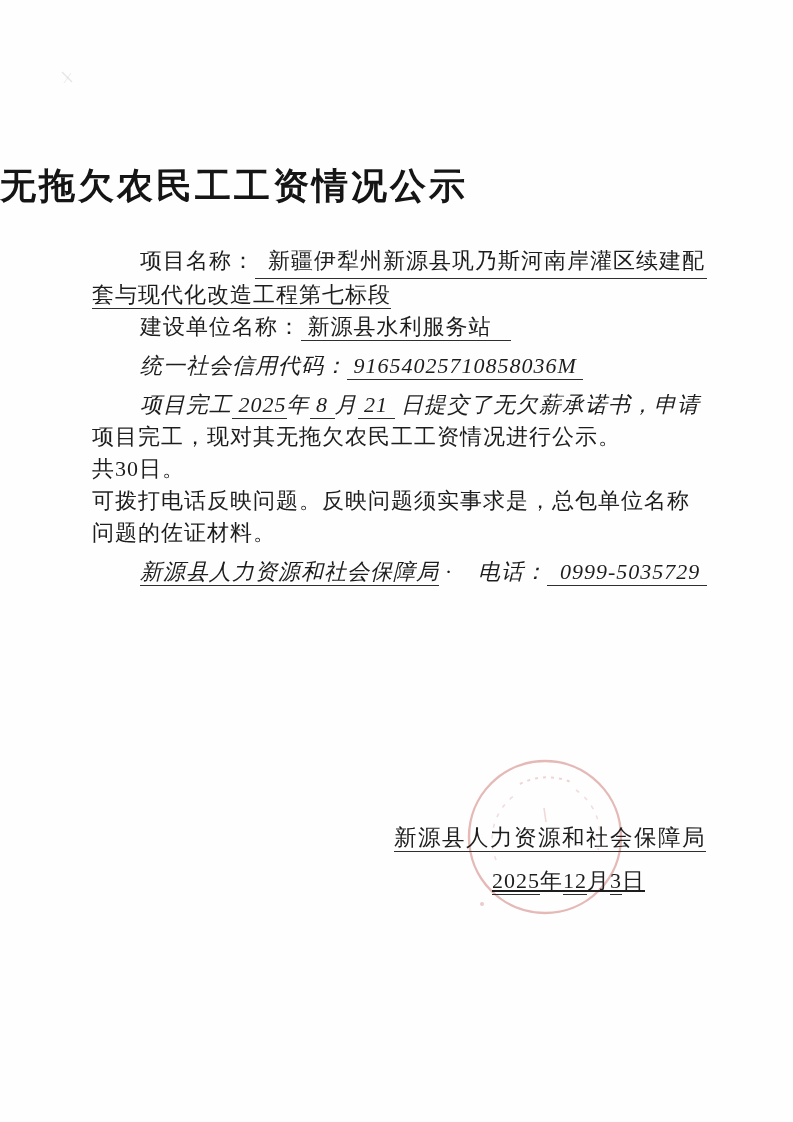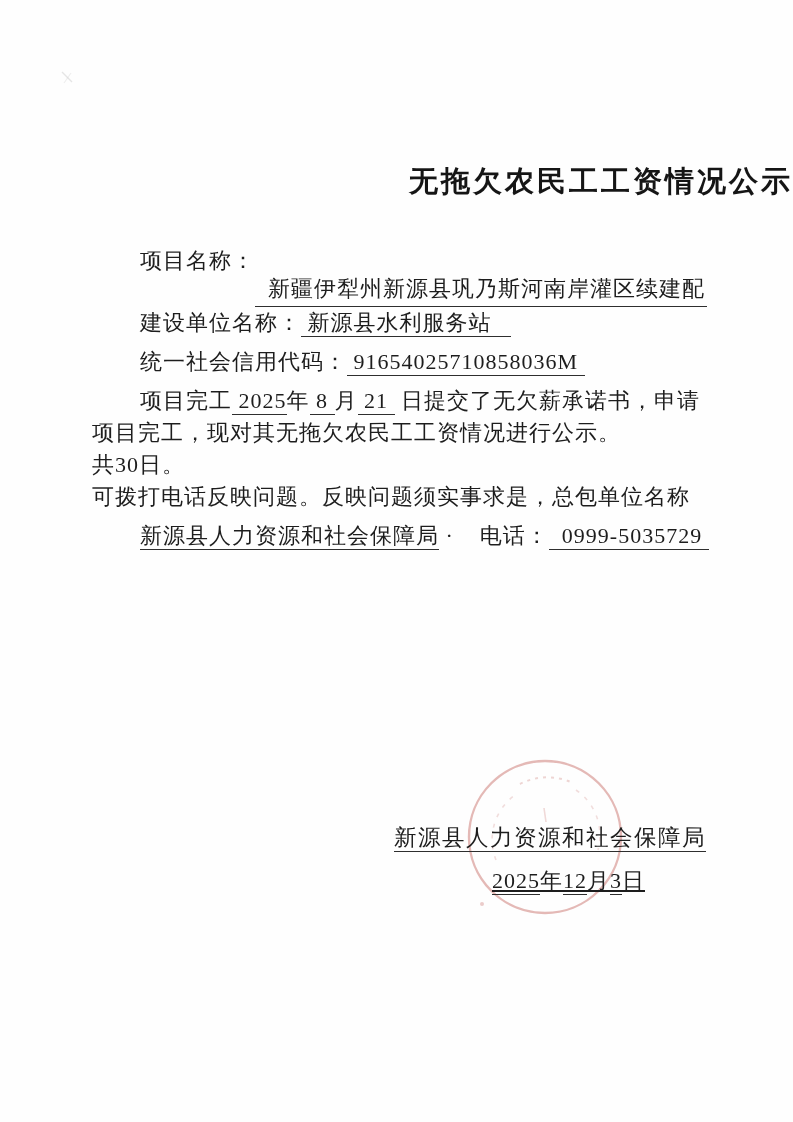--- a/index.html
+++ b/index.html
@@ -7,37 +7,37 @@
   .page{
     position:relative;
     width:793px;height:1122px;
     background:#fefefe;
     font-family:"Liberation Serif","DejaVu Serif",serif;
     color:#1d1d1d;
     overflow:hidden;
   }
   .title{
     position:absolute;top:162px;left:0;right:0;
-    text-align:right;
-    font-size:29px;font-weight:700;letter-spacing:3px;
+    text-align:left;
+    font-size:36px;font-weight:700;letter-spacing:3px;
     color:#151515;
   }
   .doc{
     position:absolute;left:92px;right:86px;top:245px;
     font-size:22px;line-height:32px;letter-spacing:1px;
     z-index:2;
   }
   .doc p{margin:0;white-space:pre-wrap;}
   .doc p span{white-space:pre-wrap;}
   .indent{text-indent:48px;}
-  .gap{margin-top:7px !important;}
+  .gap{margin-top:7px !important;font-style:italic;}
   .u{border-bottom:1.5px solid #2e2e2e;padding-bottom:1px;}
   .flexline{display:flex;text-indent:0;}
   .flexline span:first-child{padding-left:48px;white-space:pre;}
-  .flexline span:last-child{flex:1;margin-top:28px;}
+  .flexline span:last-child{flex:1;}
   .sig-agency{
     position:absolute;top:822px;right:87px;
     font-size:22.5px;letter-spacing:1.5px;z-index:2;
   }
   .sig-date{
     position:absolute;top:866px;right:148px;
     font-size:22px;letter-spacing:1px;z-index:2;white-space:pre;text-decoration:underline;
   }
   .stamp{
     position:absolute;left:458px;top:750px;width:175px;height:175px;
@@ -55,26 +55,28 @@
 
   <svg class="pencil-mark" viewBox="0 0 26 26">
     <line x1="6" y1="8" x2="16" y2="18" stroke="#c9c9c9" stroke-width="1.4" opacity="0.45"></line>
     <line x1="15" y1="9" x2="8" y2="19" stroke="#d2d2d2" stroke-width="1.2" opacity="0.35"></line>
   </svg>
 
   <div class="title">无拖欠农民工工资情况公示</div>
 
   <div class="doc">
     <p class="flexline"><span>项目名称：</span><span class="u">  新疆伊犁州新源县巩乃斯河南岸灌区续建配</span></p>
+    <p><span class="u">套与现代化改造工程第七标段</span></p>
     <p class="indent"><span>建设单位名称：</span><span class="u"> 新源县水利服务站   </span></p>
     <p class="indent gap"><span>统一社会信用代码：</span><span class="u"> 91654025710858036M </span></p>
     <p class="indent gap"><span>项目完工</span><span class="u"> 2025</span><span>年</span><span class="u"> 8 </span><span>月</span><span class="u"> 21 </span><span> 日提交了无欠薪承诺书，申请</span></p>
     <p><span>项目完工，现对其无拖欠农民工工资情况进行公示。</span></p>
     <p><span>共30日。</span></p>
     <p><span>可拨打电话反映问题。反映问题须实事求是，总包单位名称</span></p>
+    <p><span>问题的佐证材料。</span></p>
     <p class="indent gap"><span class="u">新源县人力资源和社会保障局</span><span> ·    </span><span>电话：</span><span class="u">  0999-5035729 </span></p>
   </div>
 
   <svg class="stamp" viewBox="0 0 175 175">
     <circle cx="87" cy="87" r="76" fill="none" stroke-width="2.4" opacity="0.42" stroke="#c05a54"></circle>
     <path d="M 38 110 A 55 55 0 0 1 60 43" fill="none" stroke="#c05a54" stroke-width="1.6" opacity="0.2" stroke-dasharray="4 7"></path>
     <path d="M 118 40 A 55 55 0 0 1 140 100" fill="none" stroke="#c05a54" stroke-width="1.6" opacity="0.2" stroke-dasharray="4 7"></path>
     <path d="M 62 34 A 60 60 0 0 1 115 33" fill="none" stroke="#c05a54" stroke-width="2" opacity="0.25" stroke-dasharray="3 5"></path>
     <line x1="86" y1="58" x2="88" y2="72" stroke="#c05a54" stroke-width="1.6" opacity="0.22"></line>
     <circle cx="24" cy="154" r="2" fill="#c05a54" opacity="0.3"></circle>

